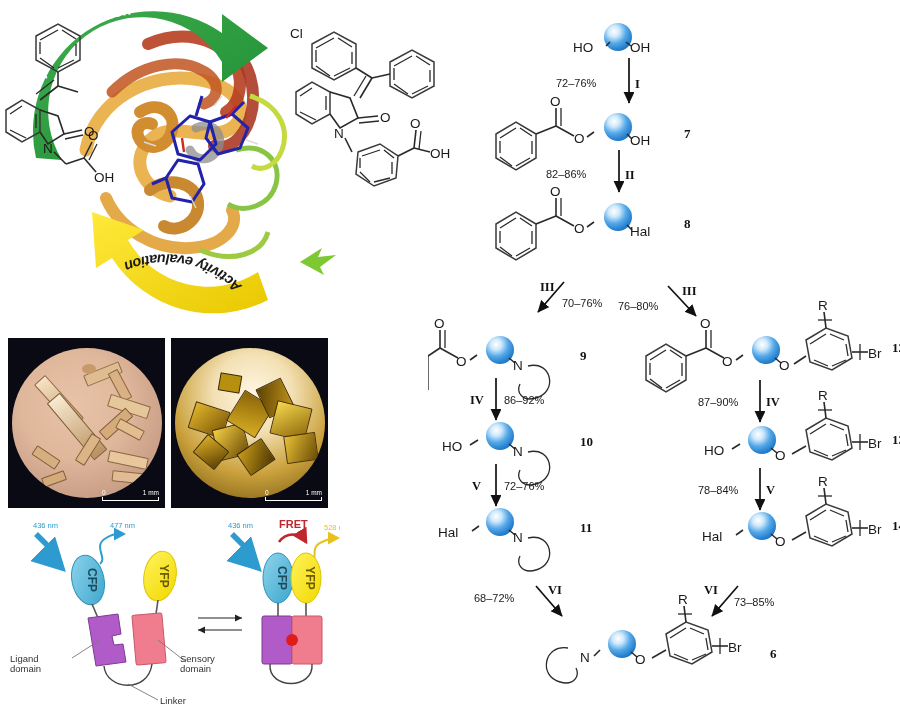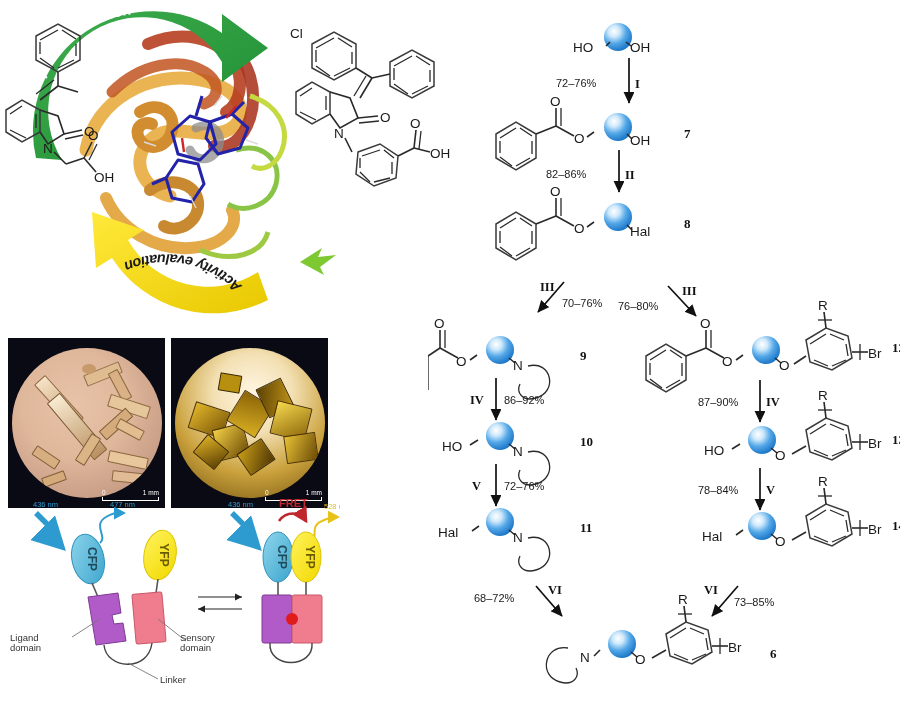--- a/index.html
+++ b/index.html
@@ -19,21 +19,21 @@
   .d1{background:radial-gradient(circle at 42% 38%, #e8c3a8 0%, #dfb79b 42%, #caa088 72%, #b08a72 100%);}
   .d2{background:radial-gradient(circle at 52% 30%, #fff6e2 0%, #f3e0b4 30%, #caa13c 62%, #6d4f0c 100%);}
   .xt{position:absolute;border-radius:1px;}
   .scalebar{position:absolute;right:6px;bottom:7px;color:#fff;font-size:6.5px;
             font-family:"Liberation Sans",sans-serif;white-space:nowrap;}
   .scalebar .bar{display:block;height:3px;border-left:1.5px solid #fff;border-right:1.5px solid #fff;
                  border-bottom:1.5px solid #fff;margin-top:1px;width:55px;}
   .sb-lbl{display:flex;justify-content:space-between;width:57px;}
 
   
-  #fret{left:0px;top:491px;width:340px;height:197px;}
+  #fret{left:0px;top:512px;width:340px;height:197px;}
   #fret svg{position:absolute;left:0;top:0;}
 
   
   #scheme{left:420px;top:0;width:480px;height:654px;margin-left:8px;}
   #scheme svg{position:absolute;left:0;top:0;}
 
   text{font-family:"Liberation Sans",sans-serif;}
   .at{font-size:13.5px;fill:#1a1a1a;}
   .yld{font-size:11px;fill:#1a1a1a;}
   .rom{font-size:12.5px;fill:#111;font-weight:bold;font-family:"Liberation Serif",serif;}

